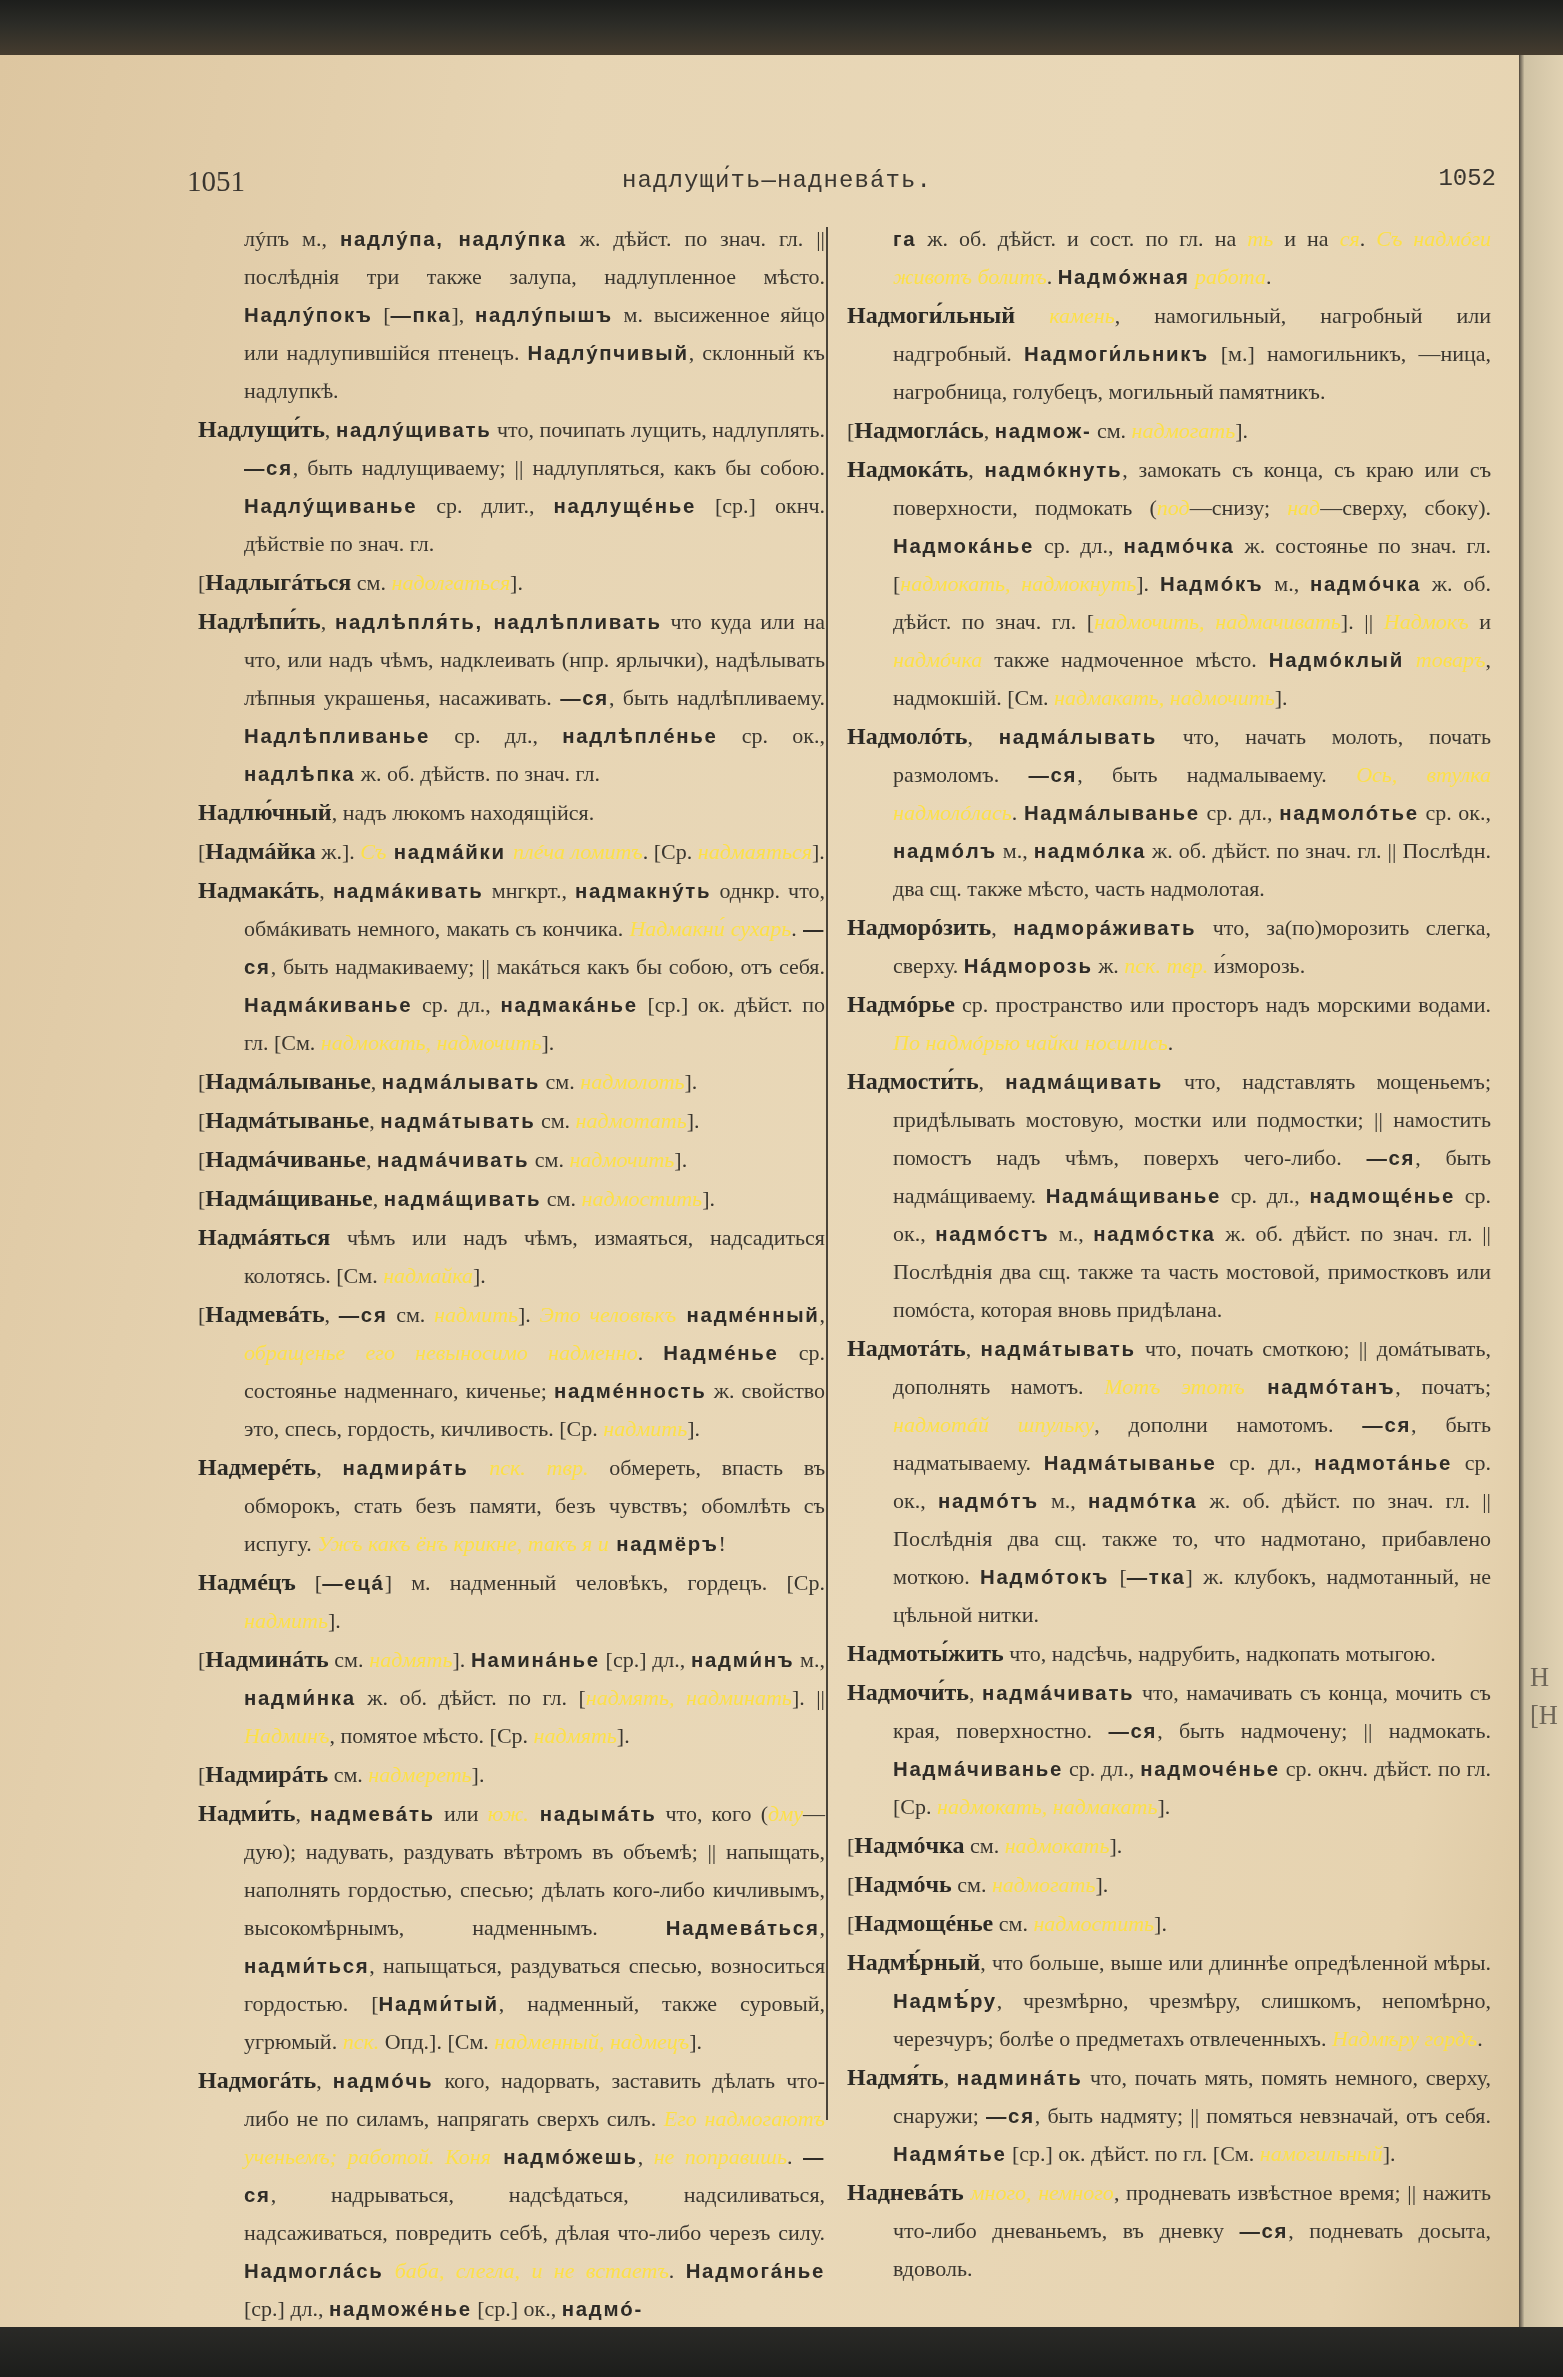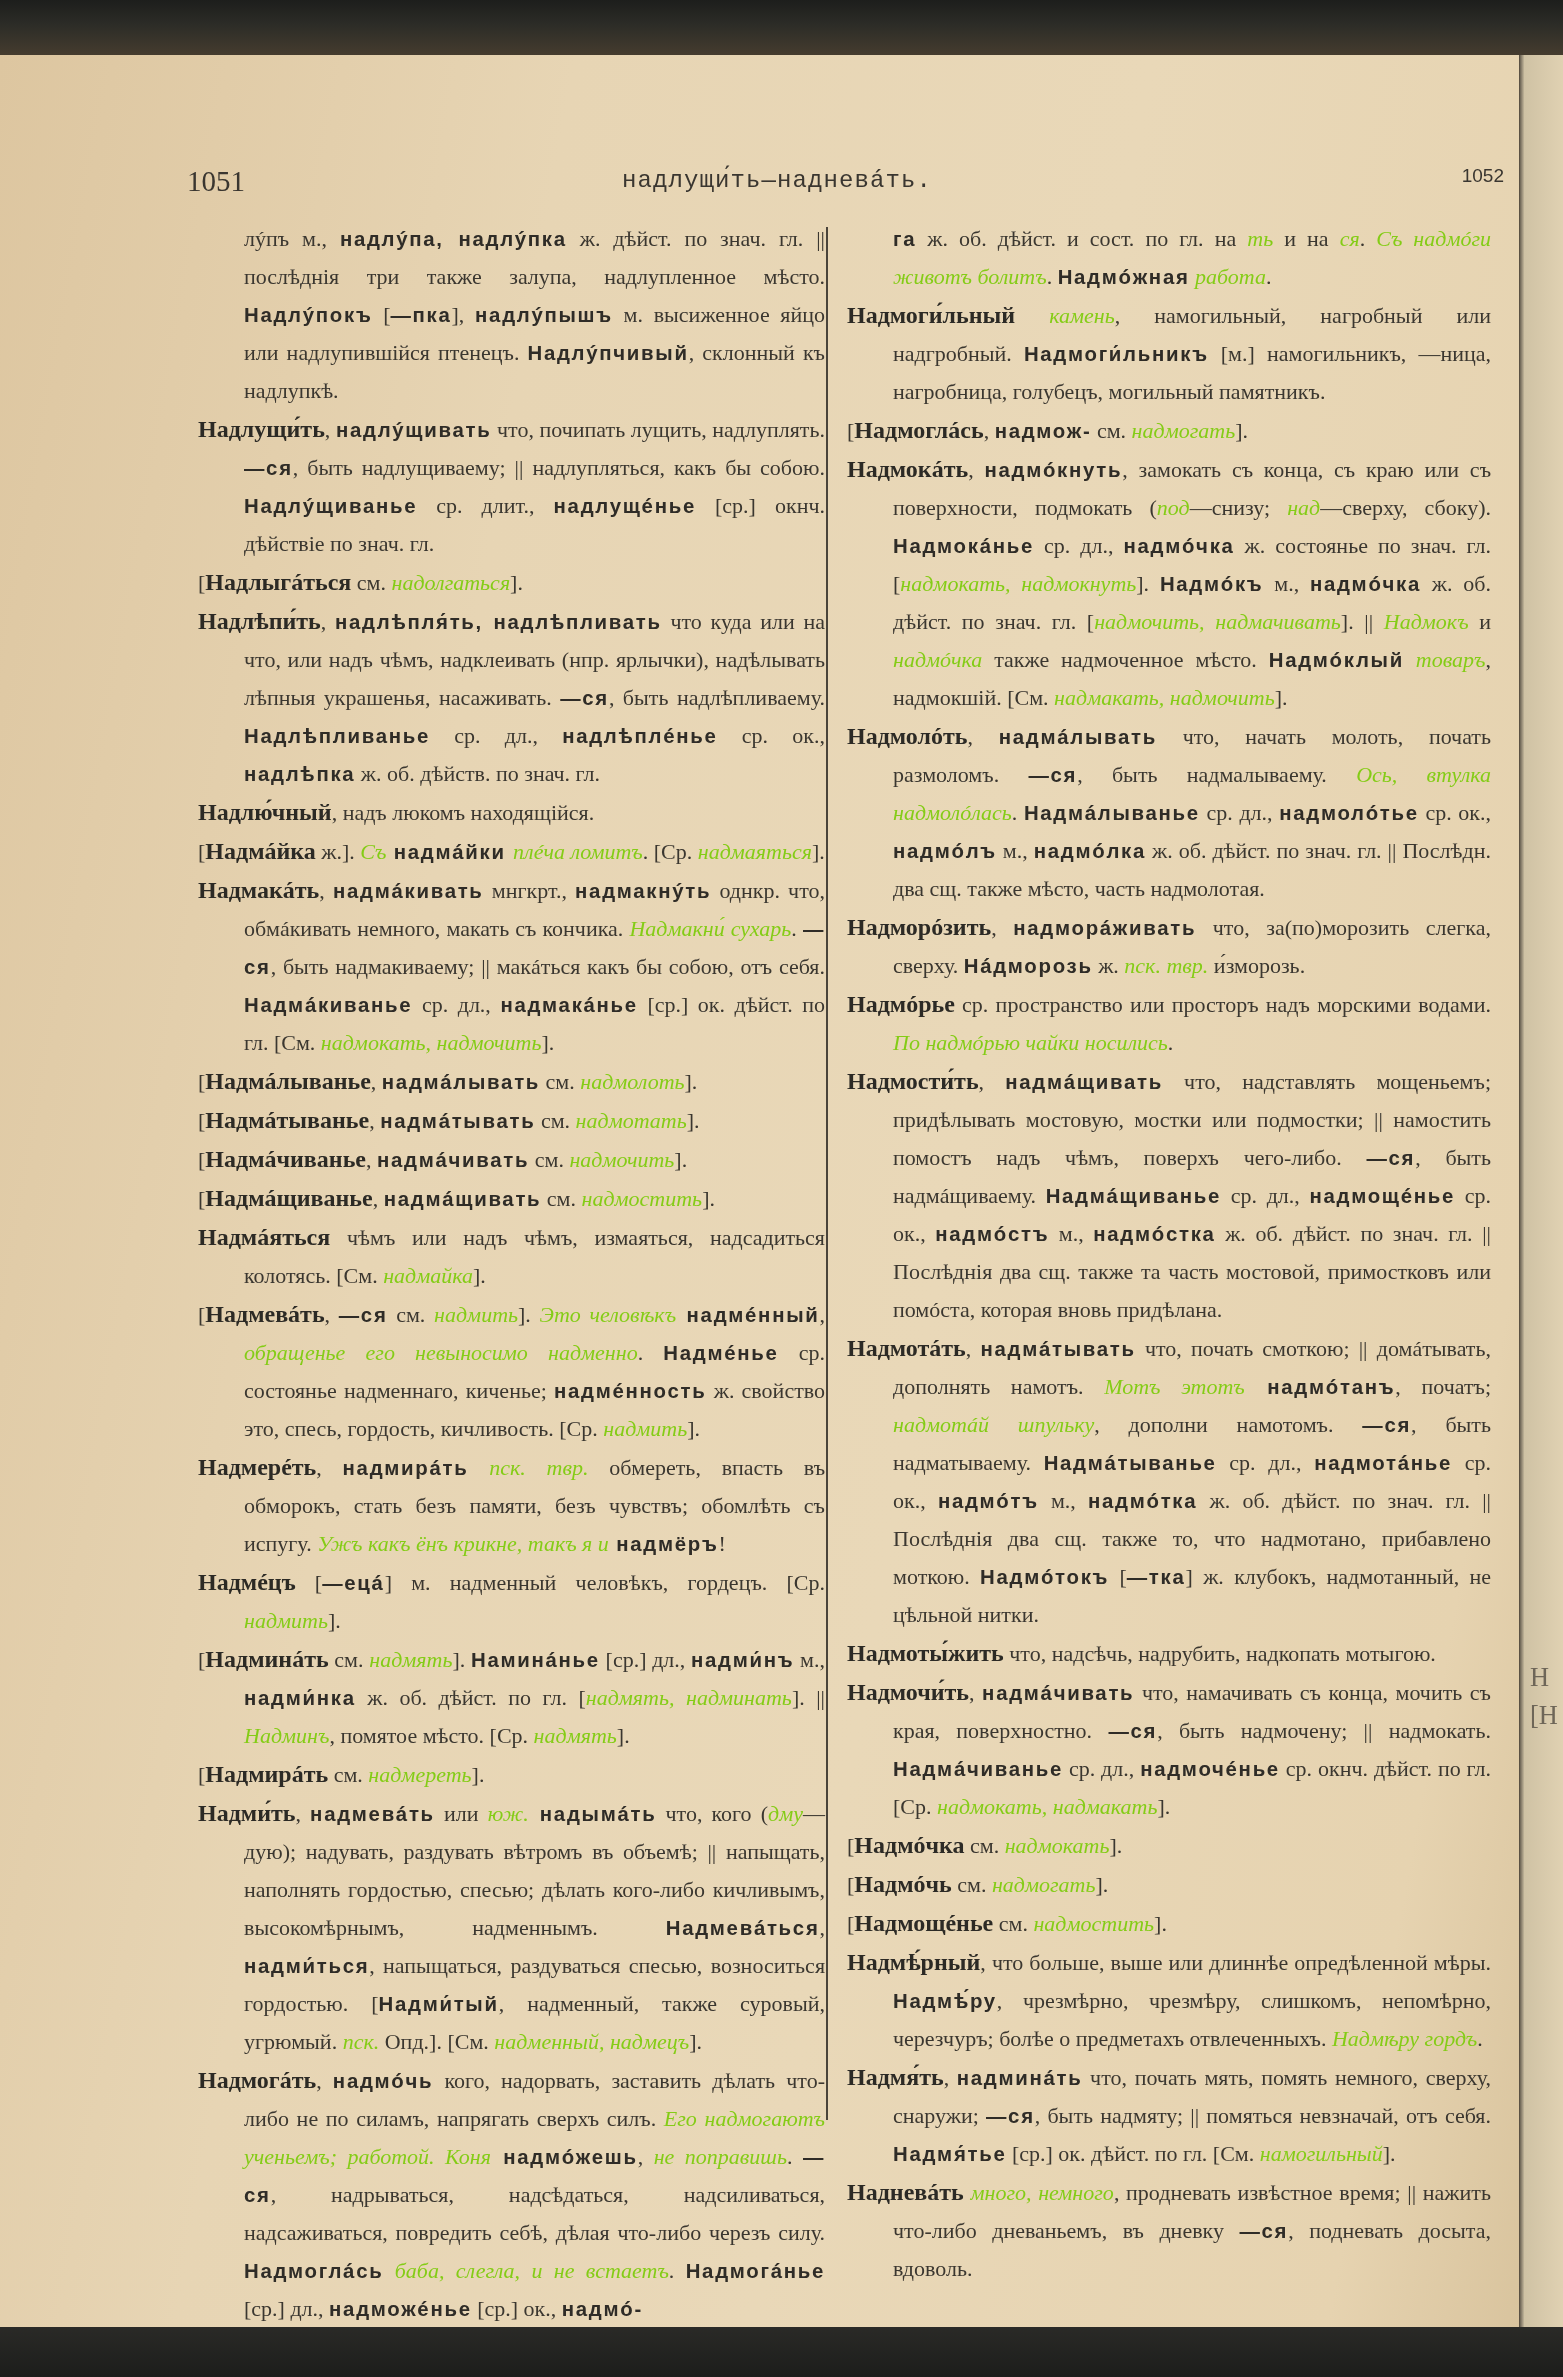--- a/index.html
+++ b/index.html
@@ -29,39 +29,39 @@
   .next-page .frag {
     position: absolute; left: 10px; font-family: "Liberation Serif", serif;
     font-size: 26.4px; color: #6e6658;
   }
   .running-head {
     position: absolute; top: 165px; left: 187px; width: 1321px; height: 33px;
     color: #3a3630;
   }
   .running-head .pn-left { position: absolute; left: 0; top: 0; font-size: 29px; font-family: "Liberation Serif", serif; }
   .running-head .title { position: absolute; left: 435px; top: 2.2px; font-size: 24px; letter-spacing: 1.1px; font-family: Liberation Mono, monospace; }
-  .running-head .pn-right { position: absolute; right: 4px; top: 0; font-size: 19px; font-family: Liberation Sans, sans-serif; }
+  .running-head .pn-right { position: absolute; right: 12px; top: 0; font-size: 24px; font-family: Liberation Mono, monospace; }
 
   .column {
     position: absolute; top: 220px;
     font-family: "Liberation Serif", serif;
     font-size: 22px; line-height: 38px; color: #3b3730;
     text-align: justify;
   }
   .col-left { left: 198px; width: 627px; }
   .col-right { left: 847px; width: 644px; }
   .divider {
     position: absolute; left: 826px; top: 227px; width: 1.7px; height: 1893px;
     background: #4a443a;
   }
   .entry { margin: 0; padding-left: 46px; text-indent: -46px; }
   .entry.cont { padding-left: 46px; text-indent: 0; }
   .hw { font-weight: bold; font-family: "Liberation Serif", serif; font-size: 24px; color: #2c2a25; }
   .b { font-weight: bold; letter-spacing: 1.7px; font-family: "Liberation Sans", sans-serif; font-size: 20.4px; color: #2f2c27; }
-  .i { font-style: italic; color: #84cc16; }
+  .i { font-style: italic; color: #fde047; }
 </style>
 </head>
 <body>
 
 <div class="top-bg"></div>
 <div class="page"></div>
 <div class="next-page">
   <span class="frag" style="top:1607px">Н</span>
   <span class="frag" style="top:1645px">[Н</span>
 </div>

